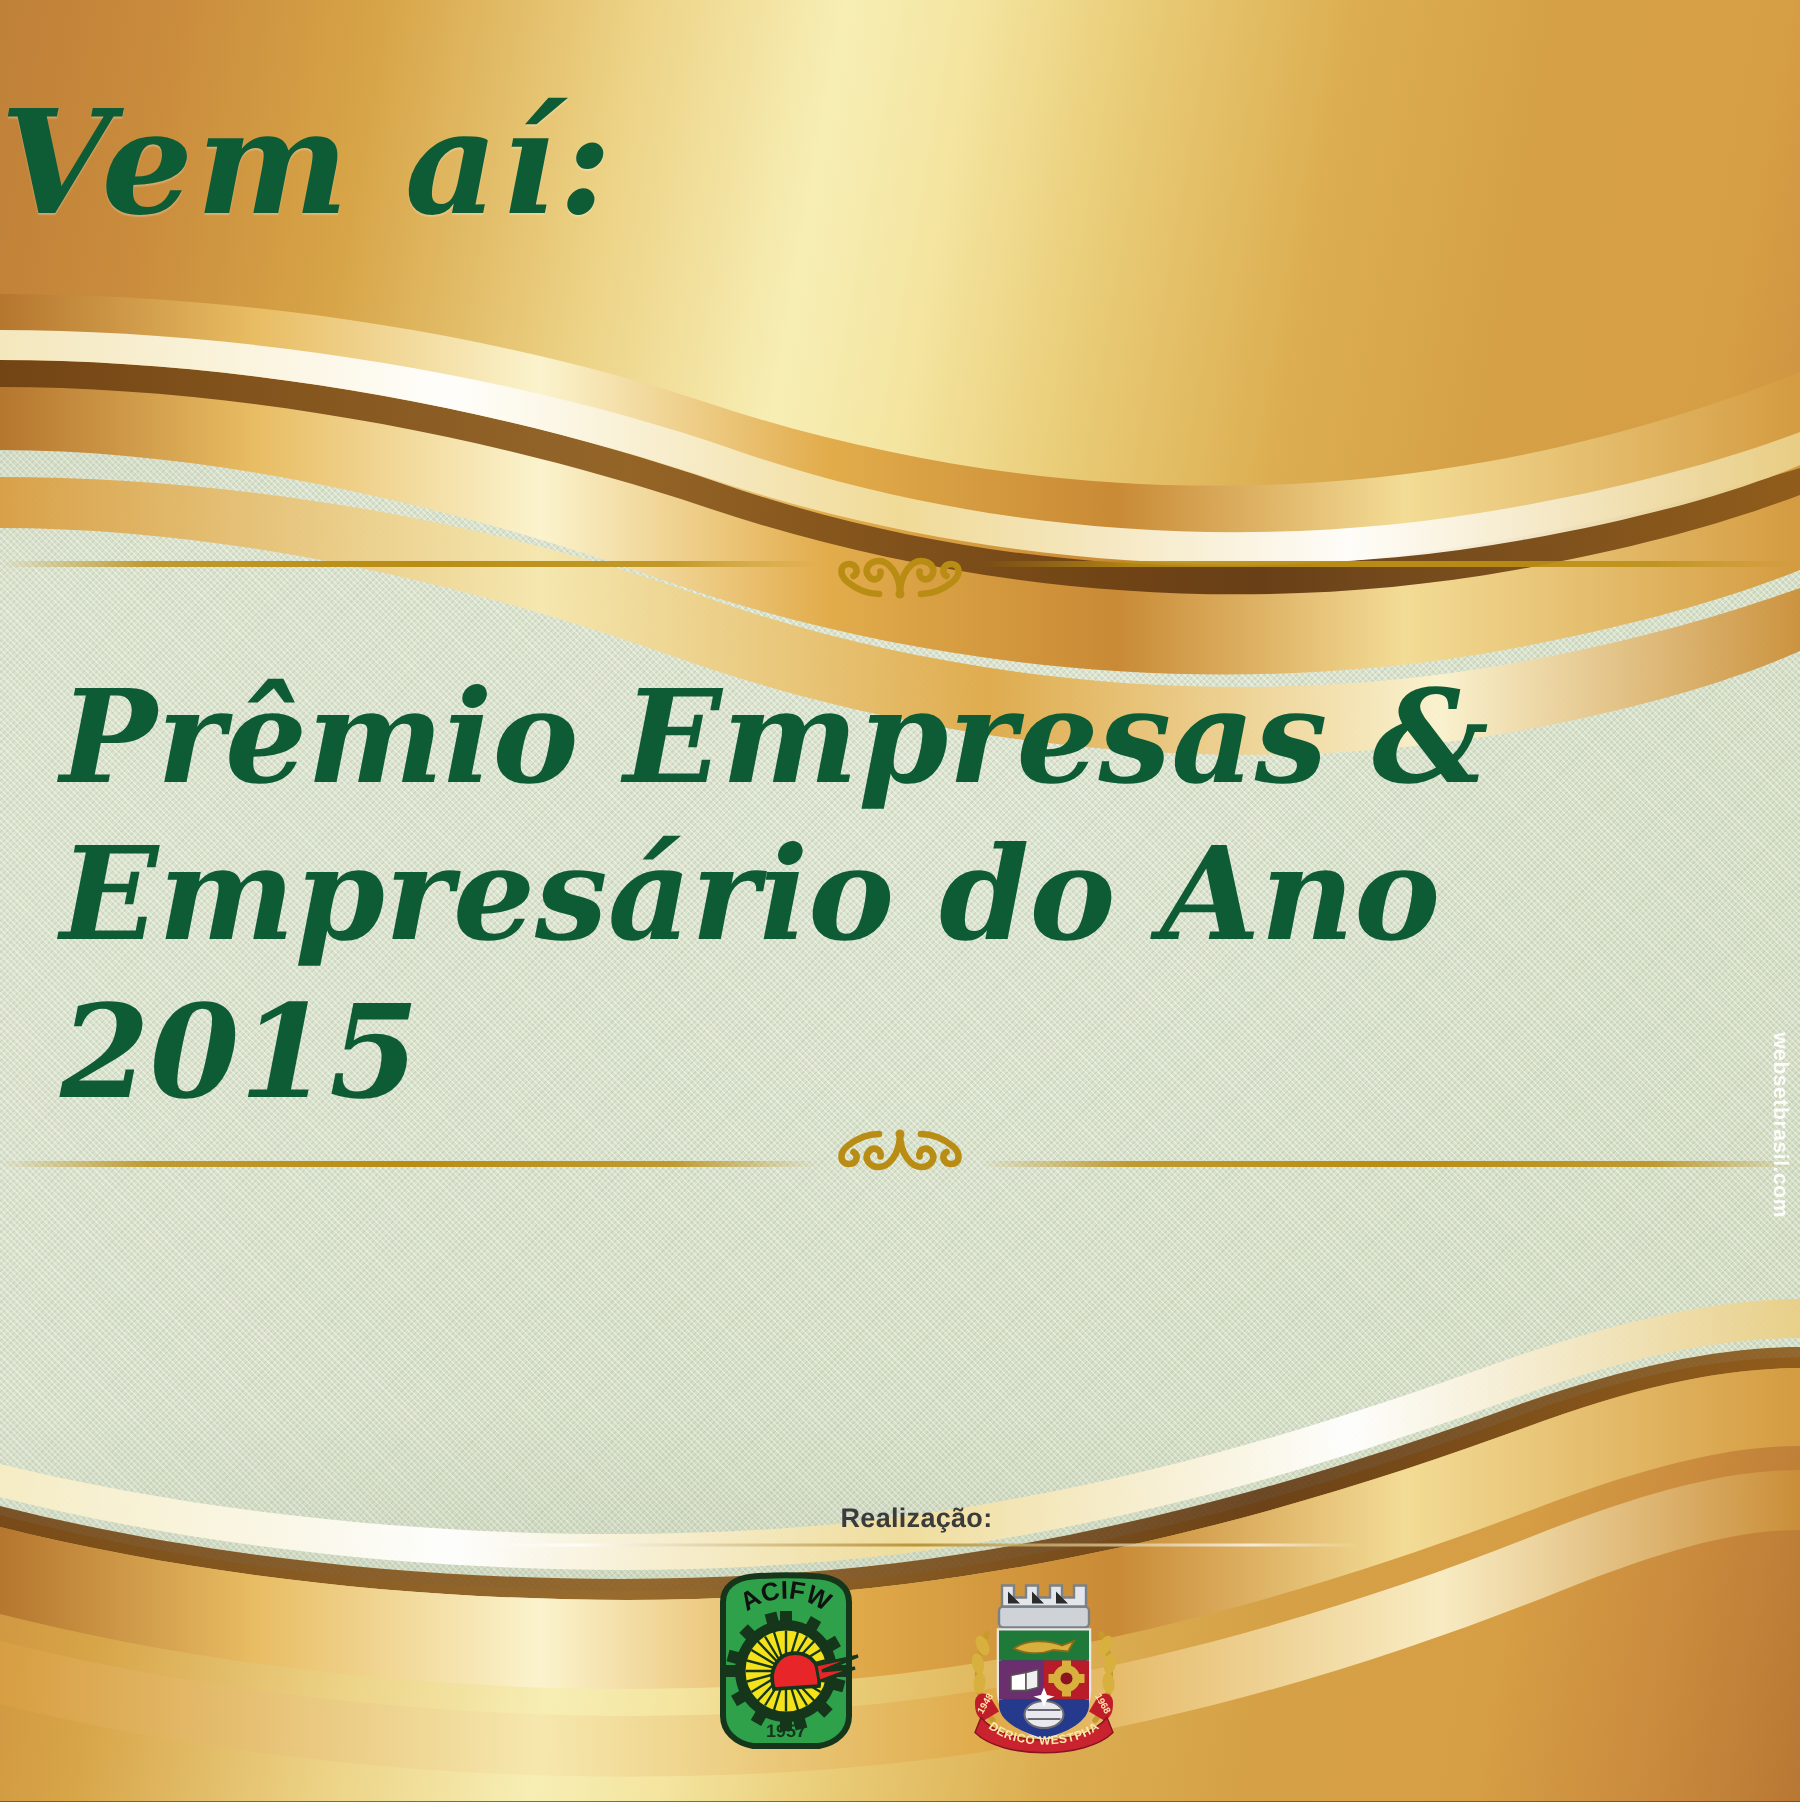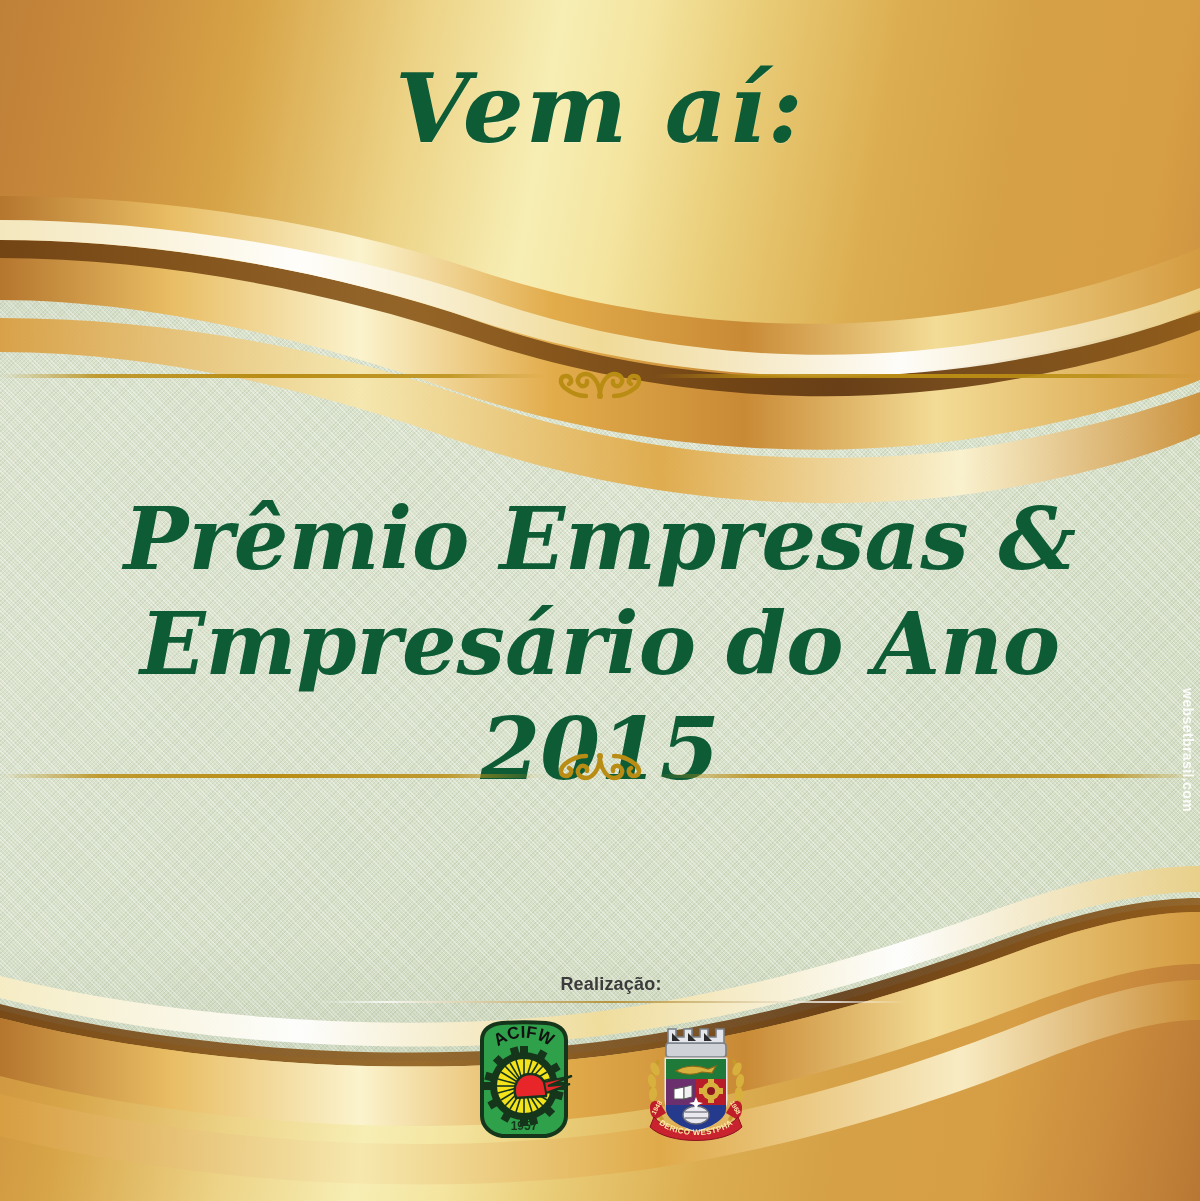--- a/index.html
+++ b/index.html
@@ -50,21 +50,20 @@
     pointer-events:none;
   }
 
   
   .ribbons{position:absolute; left:0; top:0; width:1200px; height:1201px; pointer-events:none;}
 
   
   .vem-ai{
     position:absolute;
     left:0; right:0; top:52px;
-    text-align:center;
     color:#0e5c36;
     font-family:"DejaVu Serif", serif;
     font-style:italic;
     font-weight:bold;
     font-size:96px;
     letter-spacing:2px;
     text-shadow:0 1px 1px rgba(255,255,255,.25);
   }
 
   
@@ -84,36 +83,34 @@
       rgba(180,140,20,0) 100%);
     border-radius:2px;
   }
   .orn-glyph{ flex:0 0 auto; line-height:0; }
 
   
   .title{
     position:absolute;
     left:40px; right:40px;
     top:440px;
-    text-align:center;
     color:#0e5c36;
     font-family:"DejaVu Serif", serif;
     font-style:italic;
     font-weight:bold;
     font-size:86px;
     line-height:1.22;
     letter-spacing:0px;
-    margin-top:47px;
   }
   .title .line2{ display:block; font-size:86px; }
 
   
   .footer{
     position:absolute;
-    left:0; right:0; bottom:58px;
+    left:0; right:0; bottom:30px;
     text-align:center;
     padding-left:22px;
   }
   .realizacao{
     color:#3b3b3b;
     font-size:18px;
     font-weight:bold;
     letter-spacing:.2px;
     margin-bottom:6px;
   }

